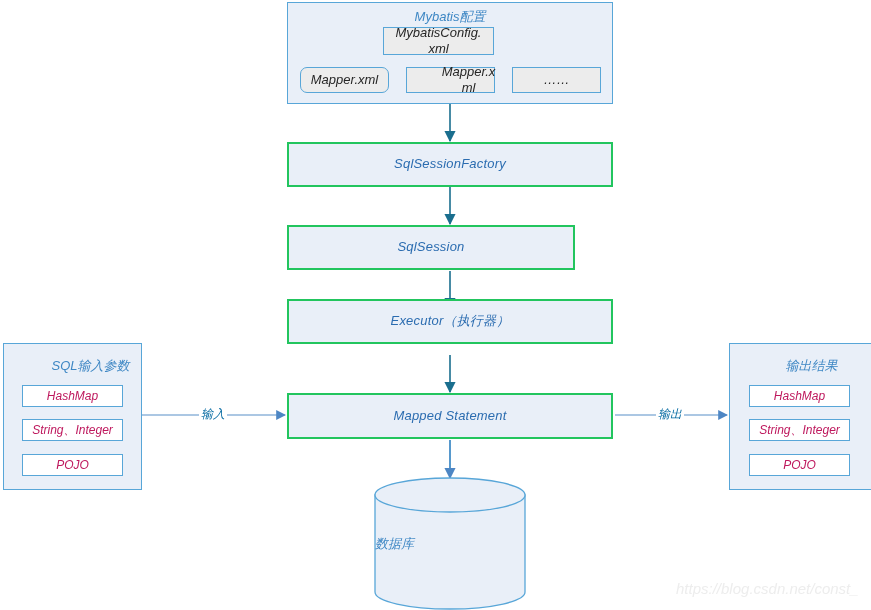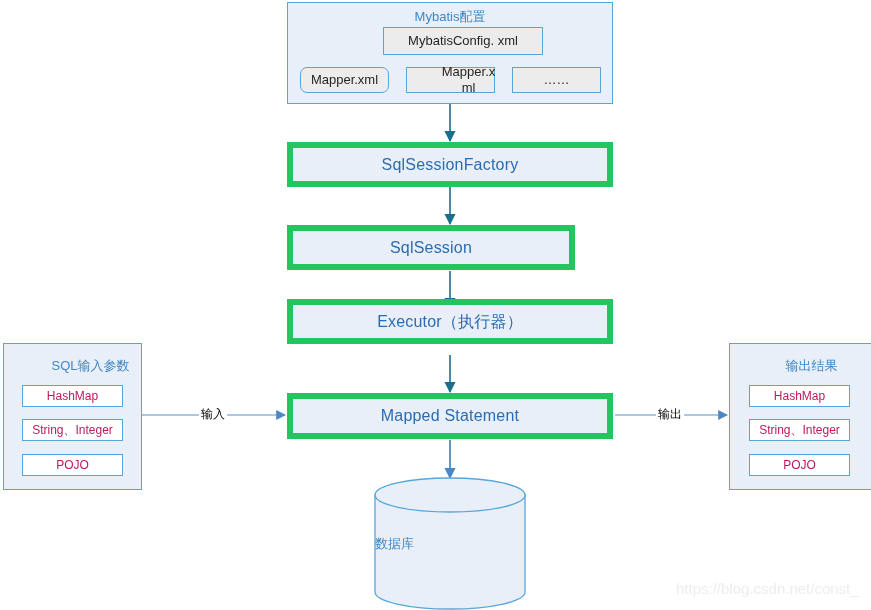--- a/index.html
+++ b/index.html
@@ -10,20 +10,21 @@
   }
   body {
     font-family: "Liberation Sans", "DejaVu Sans", sans-serif;
   }
   #canvas {
     position: relative;
     width: 871px;
     height: 610px;
     background: #ffffff;
     overflow: hidden;
+    font-style: italic;
   }
   #svg-layer {
     position: absolute;
     left: 0;
     top: 0;
     width: 871px;
     height: 610px;
     pointer-events: none;
   }
 
@@ -34,23 +35,23 @@
     display: flex;
     align-items: center;
     justify-content: center;
     text-align: center;
     line-height: 1.25;
   }
 
   
   .proc-box {
     background: #e9eff8;
-    border: 6px solid #22c55e;
+    border: 2px solid #22c55e;
     color: #2b6cb0;
-    font-size: 16px;
+    font-size: 13px;
     letter-spacing: 0.2px;
   }
 
   
   .panel {
     background: #e9eff8;
     border: 1px solid #58a6d8;
     position: absolute;
     box-sizing: border-box;
   }
@@ -75,21 +76,21 @@
   .white-box {
     background: #ffffff;
     border: 1px solid #58a6d8;
     color: #be185d;
     font-size: 12px;
   }
 
   
   .edge-label {
     position: absolute;
-    color: #000000;
+    color: #0369a1;
     font-size: 12px;
     background: #ffffff;
     padding: 0 2px;
     white-space: nowrap;
   }
 
   
   .db-label {
     position: absolute;
     color: #3e87c4;
@@ -138,21 +139,21 @@
 
     <g>
       <path d="M 375 495 L 375 592 A 75 17 0 0 0 525 592 L 525 495 Z" fill="#e9eff8" stroke="#58a6d8" stroke-width="1.3"></path>
       <ellipse cx="450" cy="495" rx="75" ry="17" fill="#e9eff8" stroke="#58a6d8" stroke-width="1.3"></ellipse>
     </g>
   </svg>
 
   <div class="panel" style="left:287px; top:2px; width:326px; height:102px;">
     <div class="panel-title" style="top:5px;">Mybatis配置</div>
 
-    <div class="node grey-box" style="left:95px; top:24px; width:160px; height:28px;">
+    <div class="node grey-box" style="left:95px; top:24px; width:111px; height:28px;">
       <span>MybatisConfig. xml</span>
     </div>
 
     <div class="node grey-box" style="left:12px; top:64px; width:89px; height:26px;border-radius:7px;">
       <span>Mapper.xml</span>
     </div>
 
     <div class="node grey-box" style="left:118px; top:64px; width:89px; height:26px;padding-left:36px;">
       <span>Mapper.x ml</span>
     </div>

